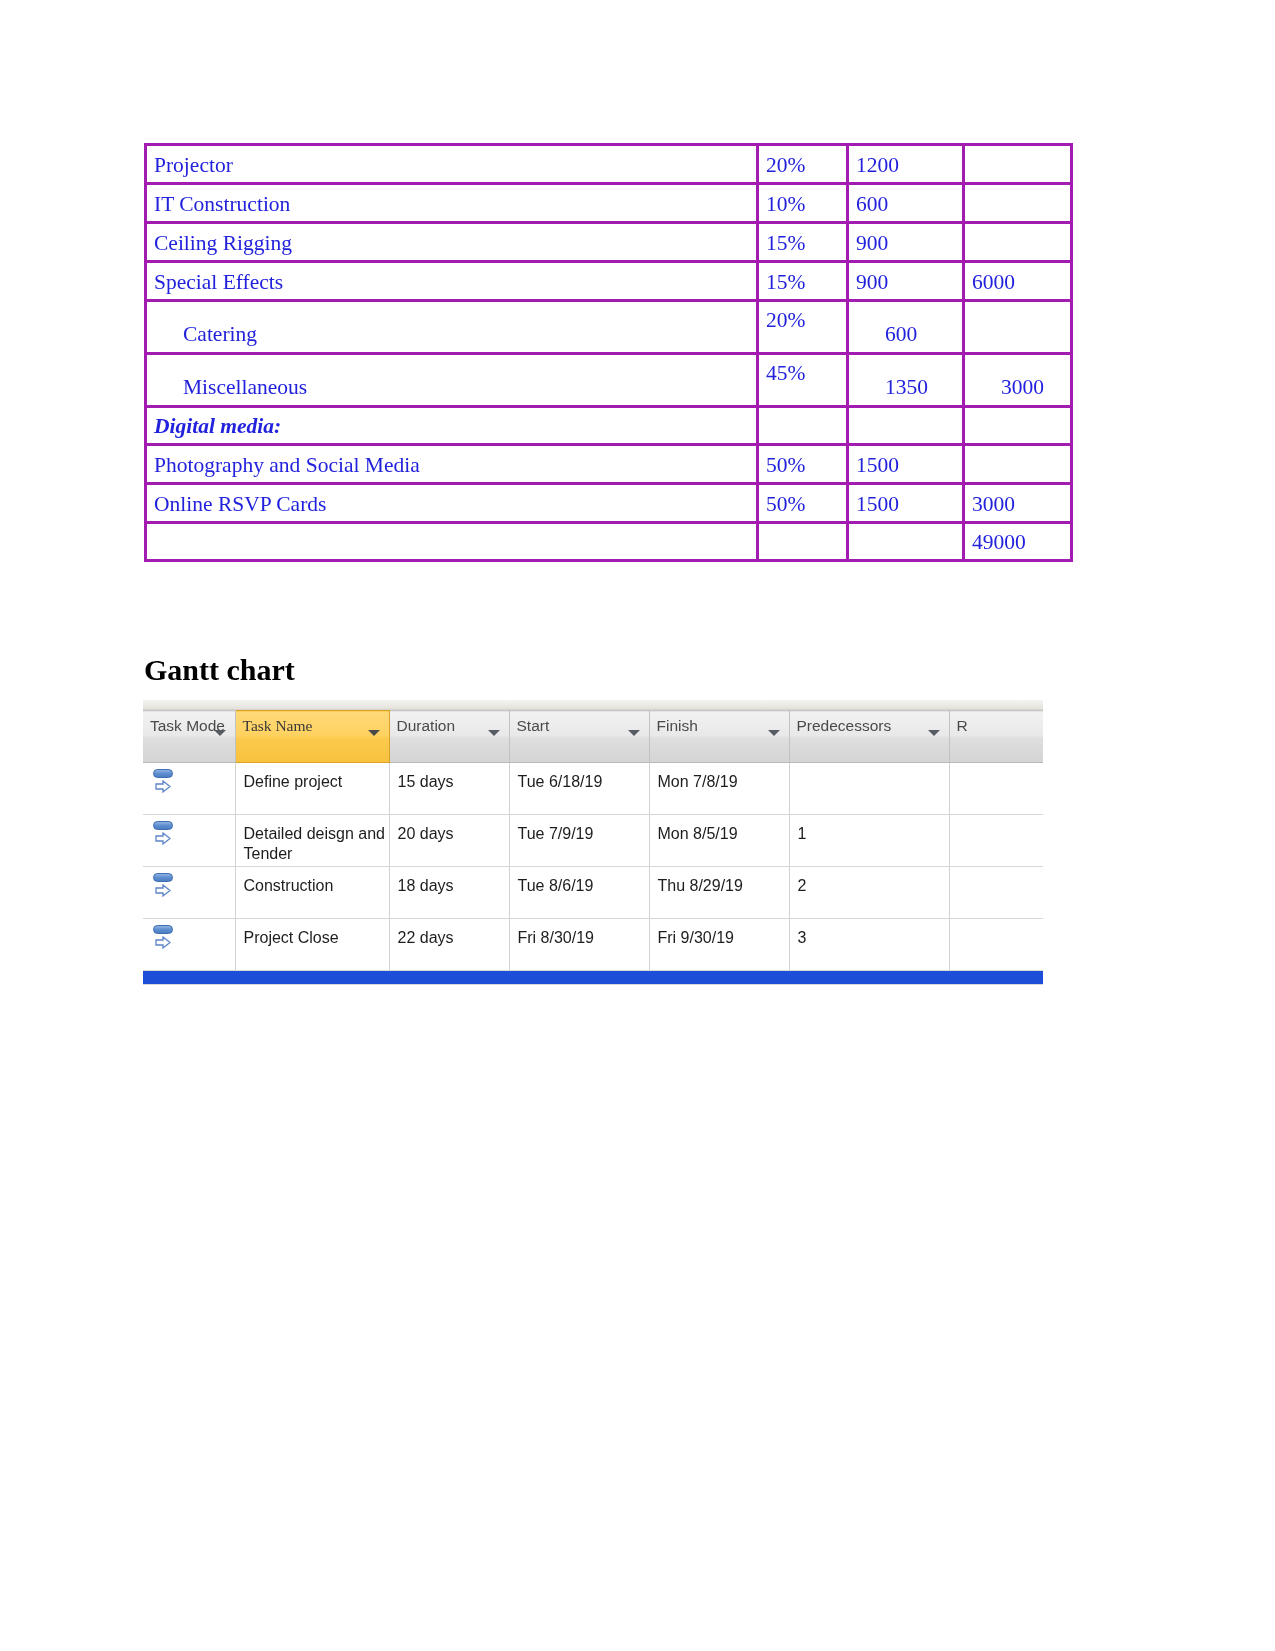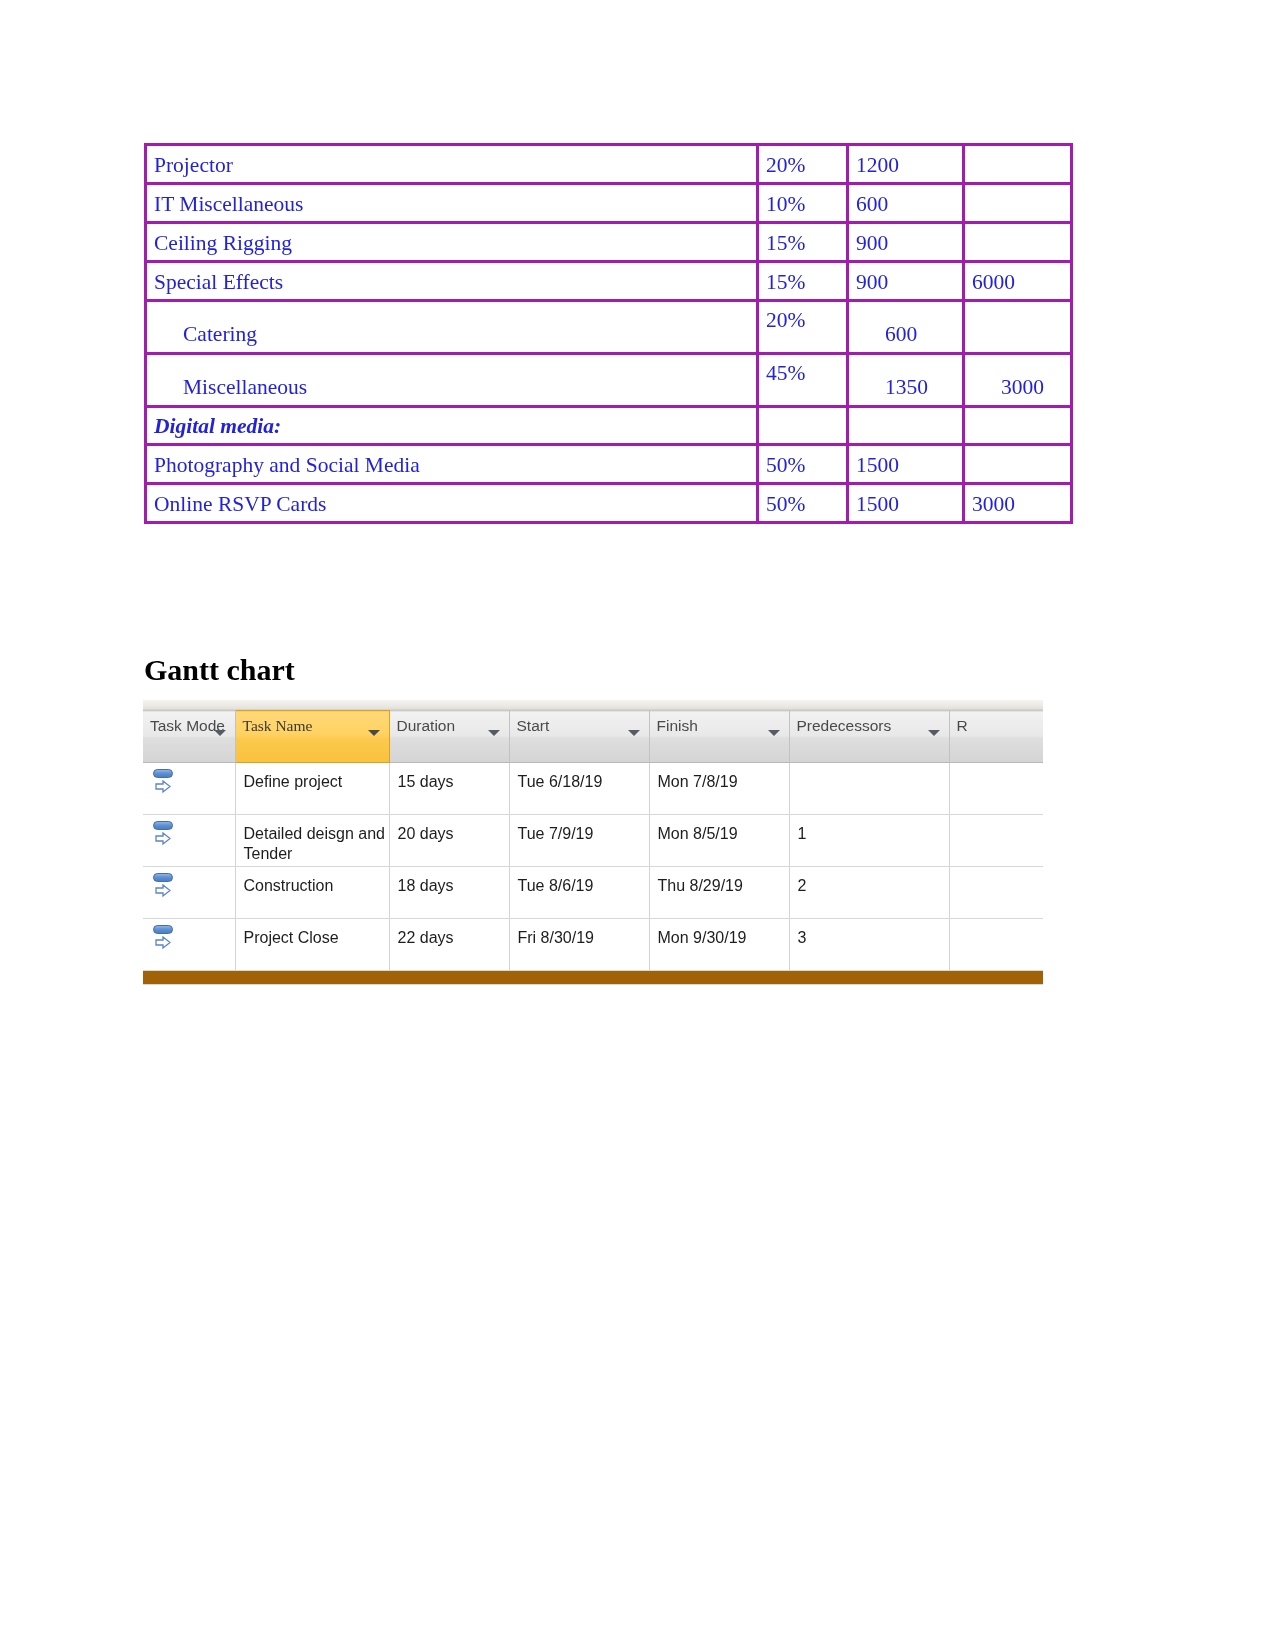--- a/index.html
+++ b/index.html
@@ -77,21 +77,21 @@
     letter-spacing: 0px;
   }
 
   
   .gantt {
     position: absolute;
     left: 143px;
     top: 700px;
     width: 900px;
     height: 285px;
-    background: #a16207;
+    background: #1d4ed8;
     overflow: hidden;
     font-family: "Liberation Sans", "DejaVu Sans", sans-serif;
   }
   .gantt-toolstrip {
     position: absolute;
     left: 0; top: 0;
     width: 900px;
     height: 9px;
     background: linear-gradient(to bottom, #f4f4f2 0%, #eceae4 55%, #e3e1da 100%);
     border-bottom: 1px solid #d5d3cc;
@@ -213,21 +213,21 @@
       <tbody>
 
         <tr class="r-plain">
           <td class="c-name">Projector</td>
           <td class="c-pct">20%</td>
           <td class="c-amt">1200</td>
           <td class="c-tot"></td>
         </tr>
 
         <tr class="r-plain">
-          <td class="c-name">IT Miscellaneous</td>
+          <td class="c-name">IT Construction</td>
           <td class="c-pct">10%</td>
           <td class="c-amt">600</td>
           <td class="c-tot"></td>
         </tr>
 
         <tr class="r-plain">
           <td class="c-name">Ceiling Rigging</td>
           <td class="c-pct">15%</td>
           <td class="c-amt">900</td>
           <td class="c-tot"></td>
@@ -270,20 +270,26 @@
           <td class="c-tot"></td>
         </tr>
 
         <tr class="r-plain">
           <td class="c-name">Online RSVP Cards</td>
           <td class="c-pct">50%</td>
           <td class="c-amt">1500</td>
           <td class="c-tot">3000</td>
         </tr>
 
+        <tr class="r-total">
+          <td class="c-name"></td>
+          <td class="c-pct"></td>
+          <td class="c-amt"></td>
+          <td class="c-tot">49000</td>
+        </tr>
 
       </tbody>
     </table>
   </div>
 
   <div class="gantt-heading">Gantt chart</div>
 
   <div class="gantt">
     <div class="gantt-toolstrip"></div>
 
@@ -386,21 +392,21 @@
                 <span class="arrow">
                   <svg width="16" height="14" viewBox="0 0 16 14">
                     <polygon points="1,4 8,4 8,1 15,6.5 8,12 8,9 1,9" fill="#ffffff" stroke="#5c84c8" stroke-width="1.3"></polygon>
                   </svg>
                 </span>
               </span>
             </td>
             <td class="tn">Project Close</td>
             <td class="dur">22 days</td>
             <td class="st">Fri 8/30/19</td>
-            <td class="fin">Mon 9/30/19</td>
+            <td class="fin">Fri 9/30/19</td>
             <td class="pre">3</td>
             <td class="ext"></td>
           </tr>
 
         </tbody>
       </table>
       <div class="gantt-bottomline"></div>
     </div>
   </div>
 

